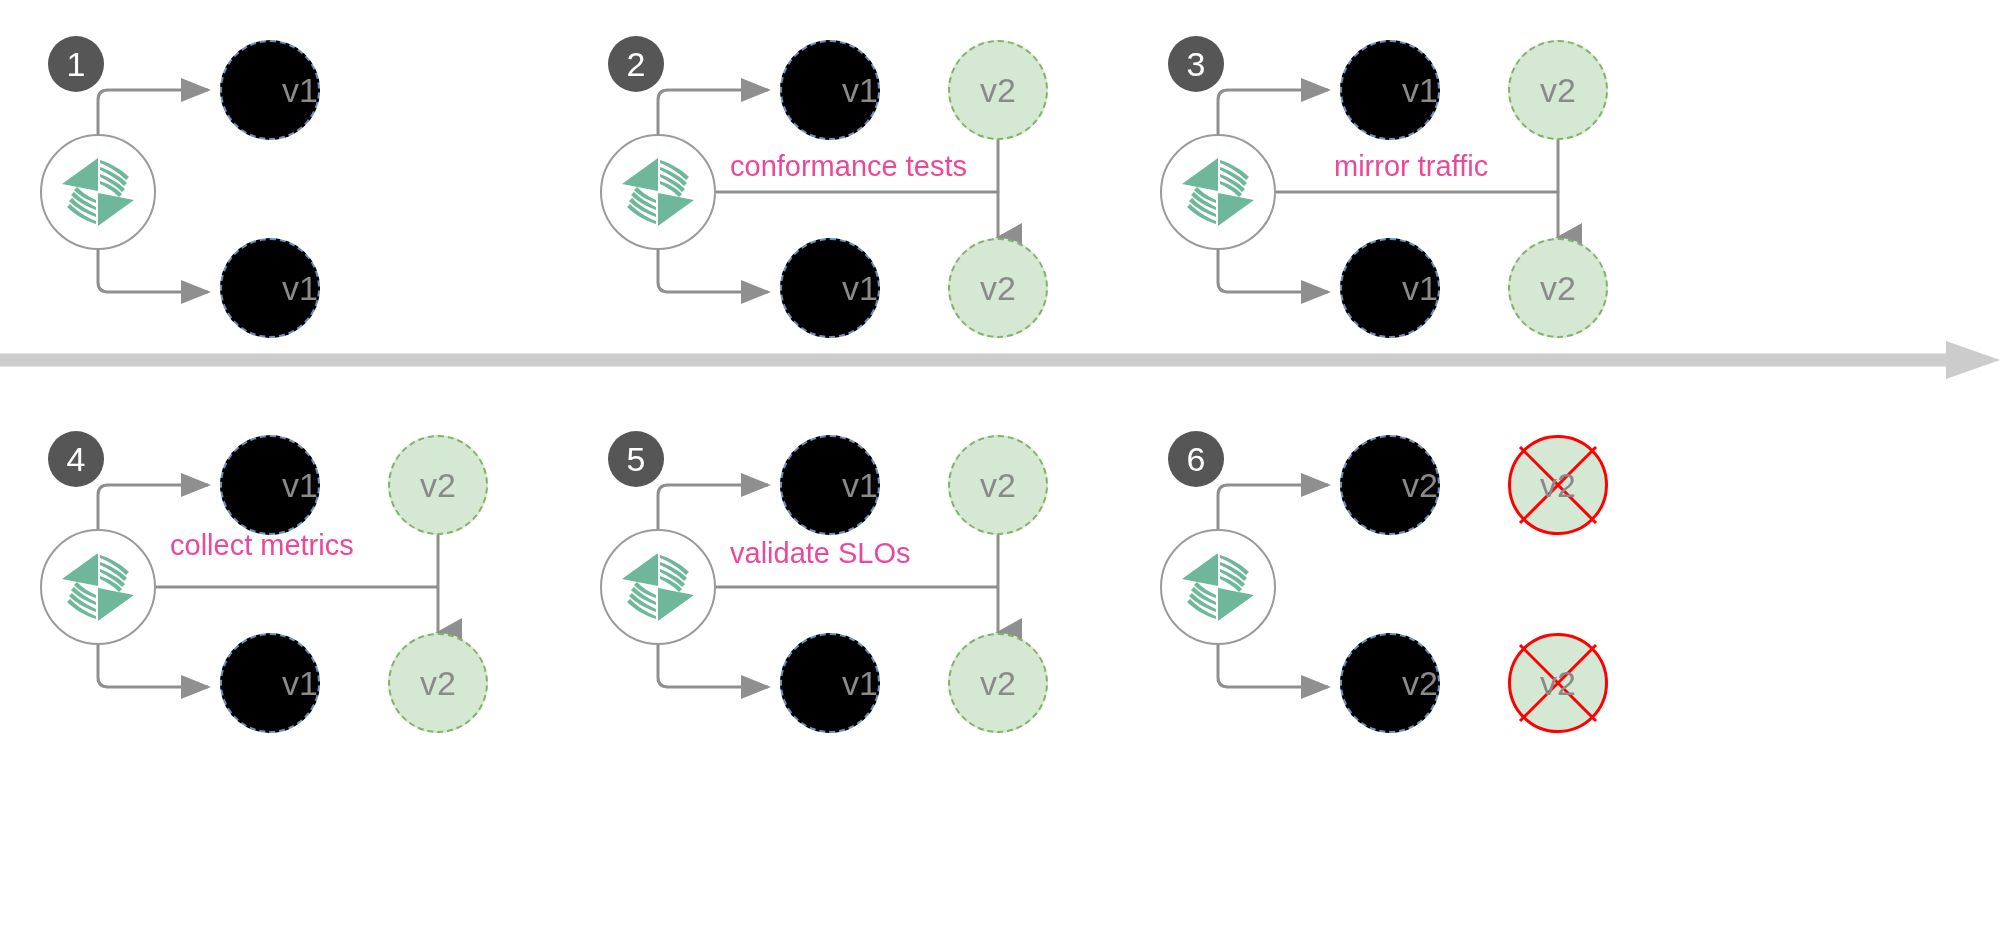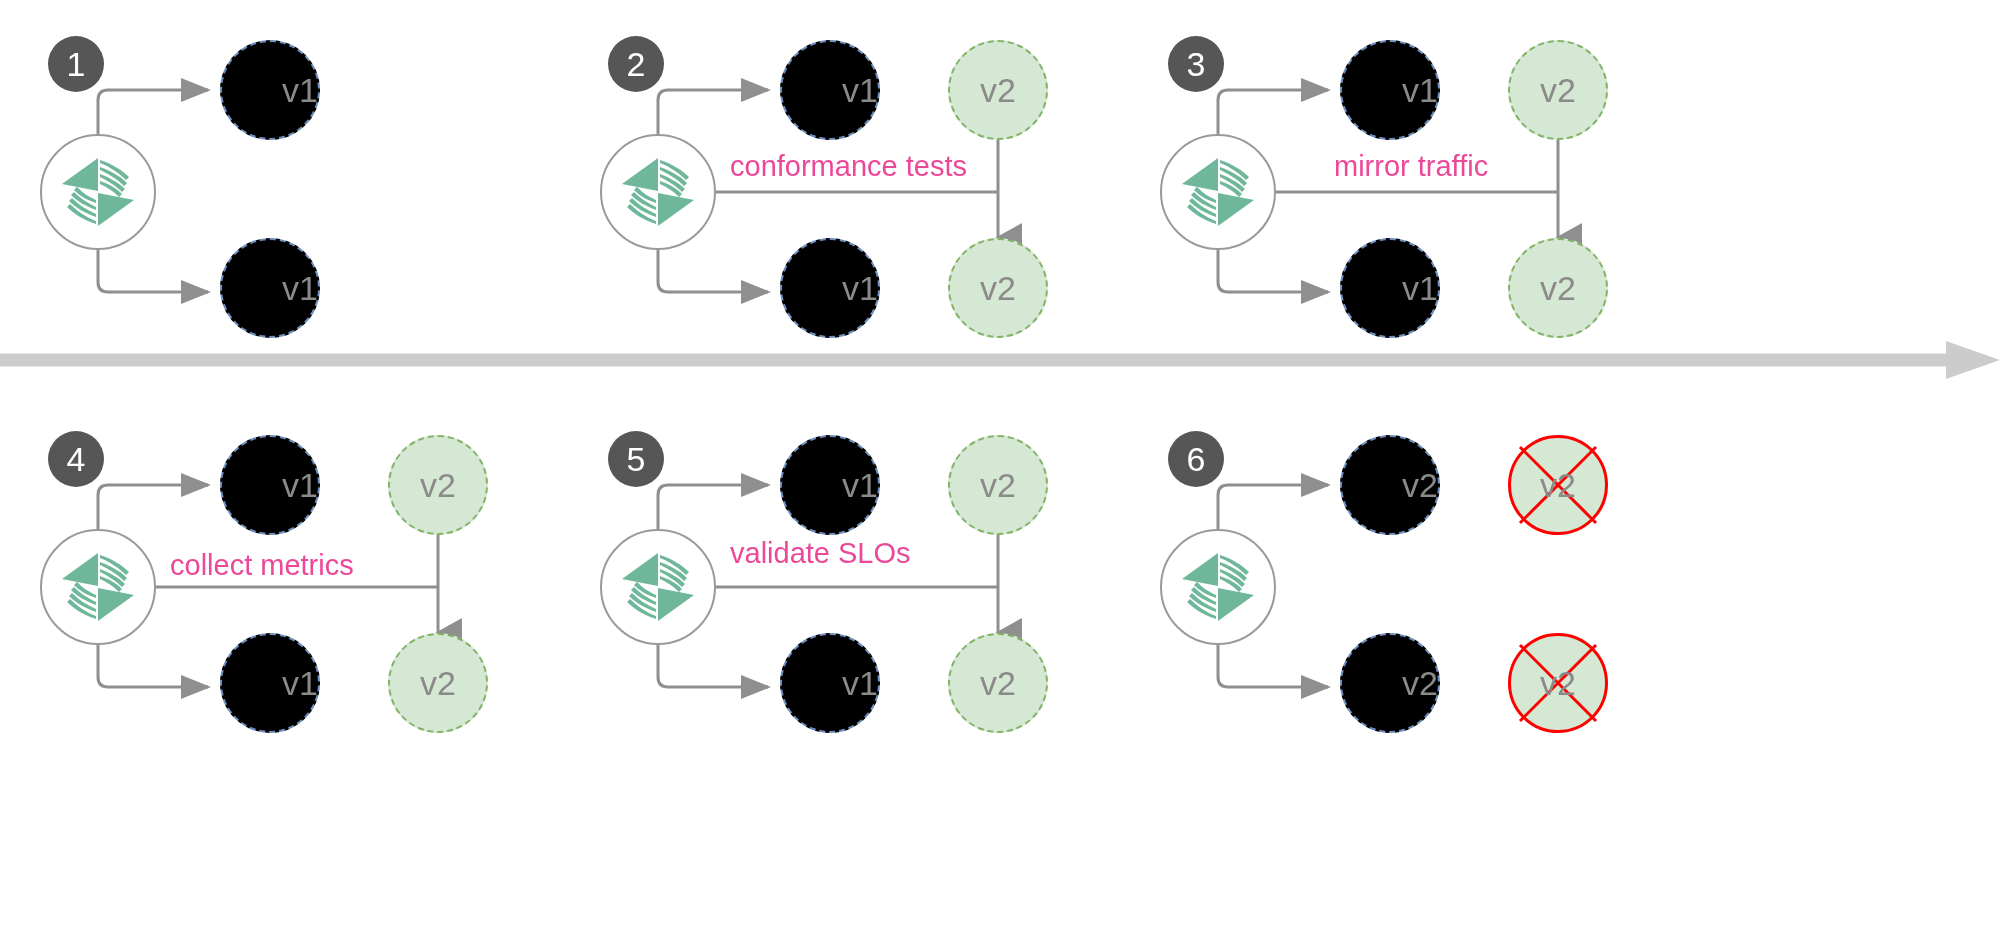--- a/index.html
+++ b/index.html
@@ -338,21 +338,21 @@
                <span class="vlabel">v1</span>
              </div>
         <div class="vcircle green pos-top-right">
 
                <span class="vlabel">v2</span>
              </div>
         <div class="vcircle green pos-bot-right">
 
                <span class="vlabel">v2</span>
              </div>
-        <div class="edge-label" style="left:150px; top:144px;">collect metrics</div>
+        <div class="edge-label" style="left:150px; top:124px;">collect metrics</div>
       </div>
       <div class="panel" style="left: 580px; top: 405px;">
   <svg class="conn" viewBox="0 0 630 400" xmlns="http://www.w3.org/2000/svg">
     <defs>
       <marker id="arrR" markerWidth="10" markerHeight="8" refX="9" refY="4" orient="auto">
         <path d="M0,0 L10,4 L0,8 z" fill="#8f8f8f"></path>
       </marker>
       <marker id="arrUp" markerWidth="10" markerHeight="9" refX="5" refY="8" orient="auto-start-reverse">
         <path d="M5,0 L10,9 L0,9 z" fill="#8f8f8f"></path>
       </marker>

